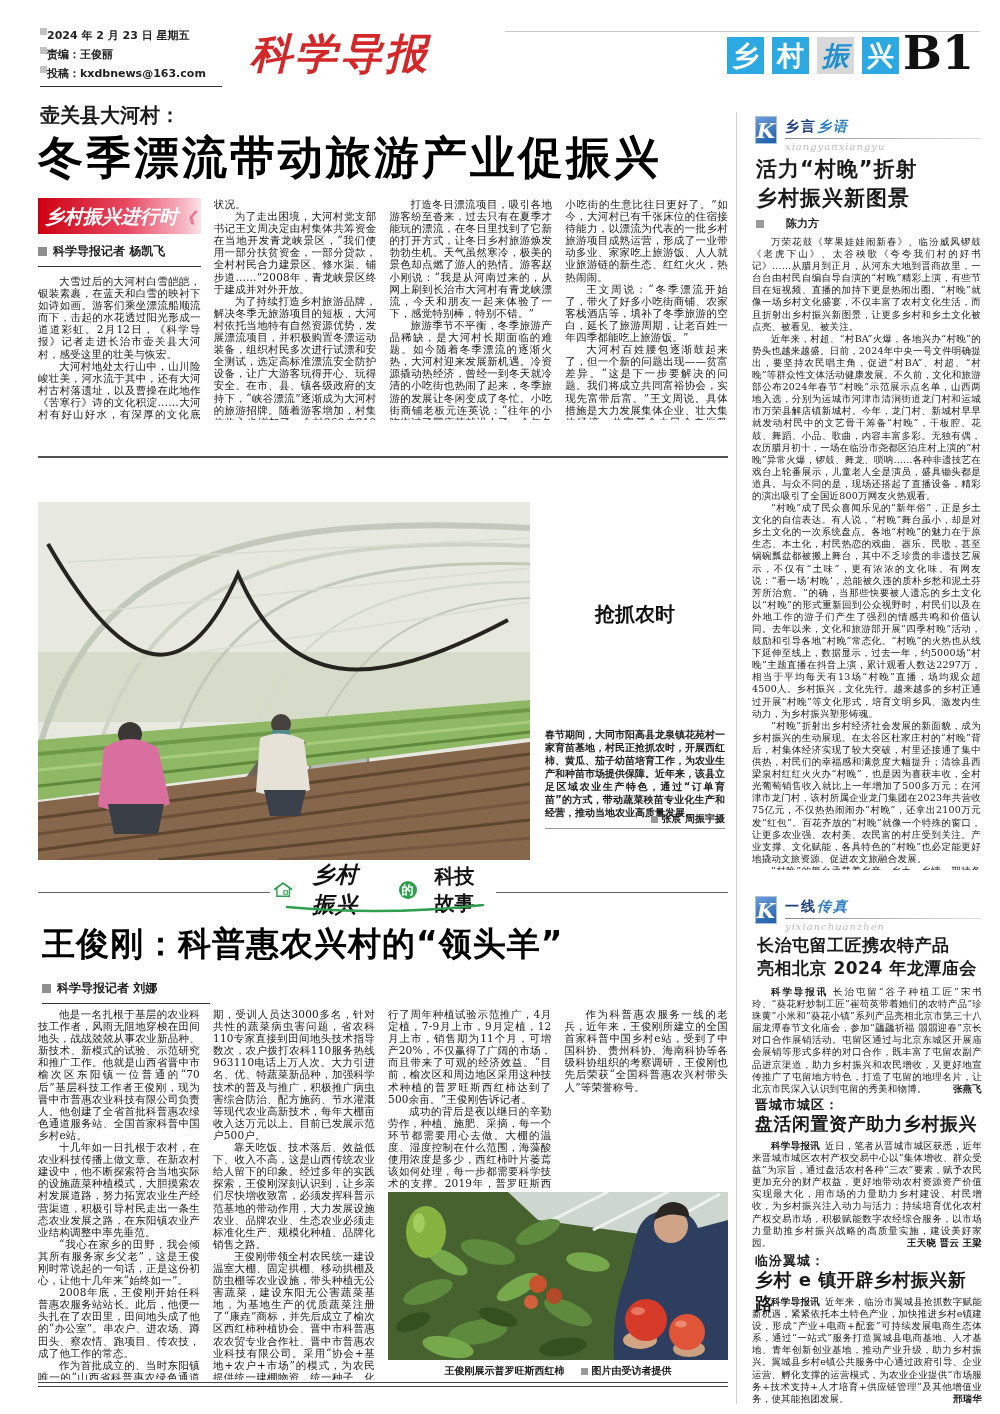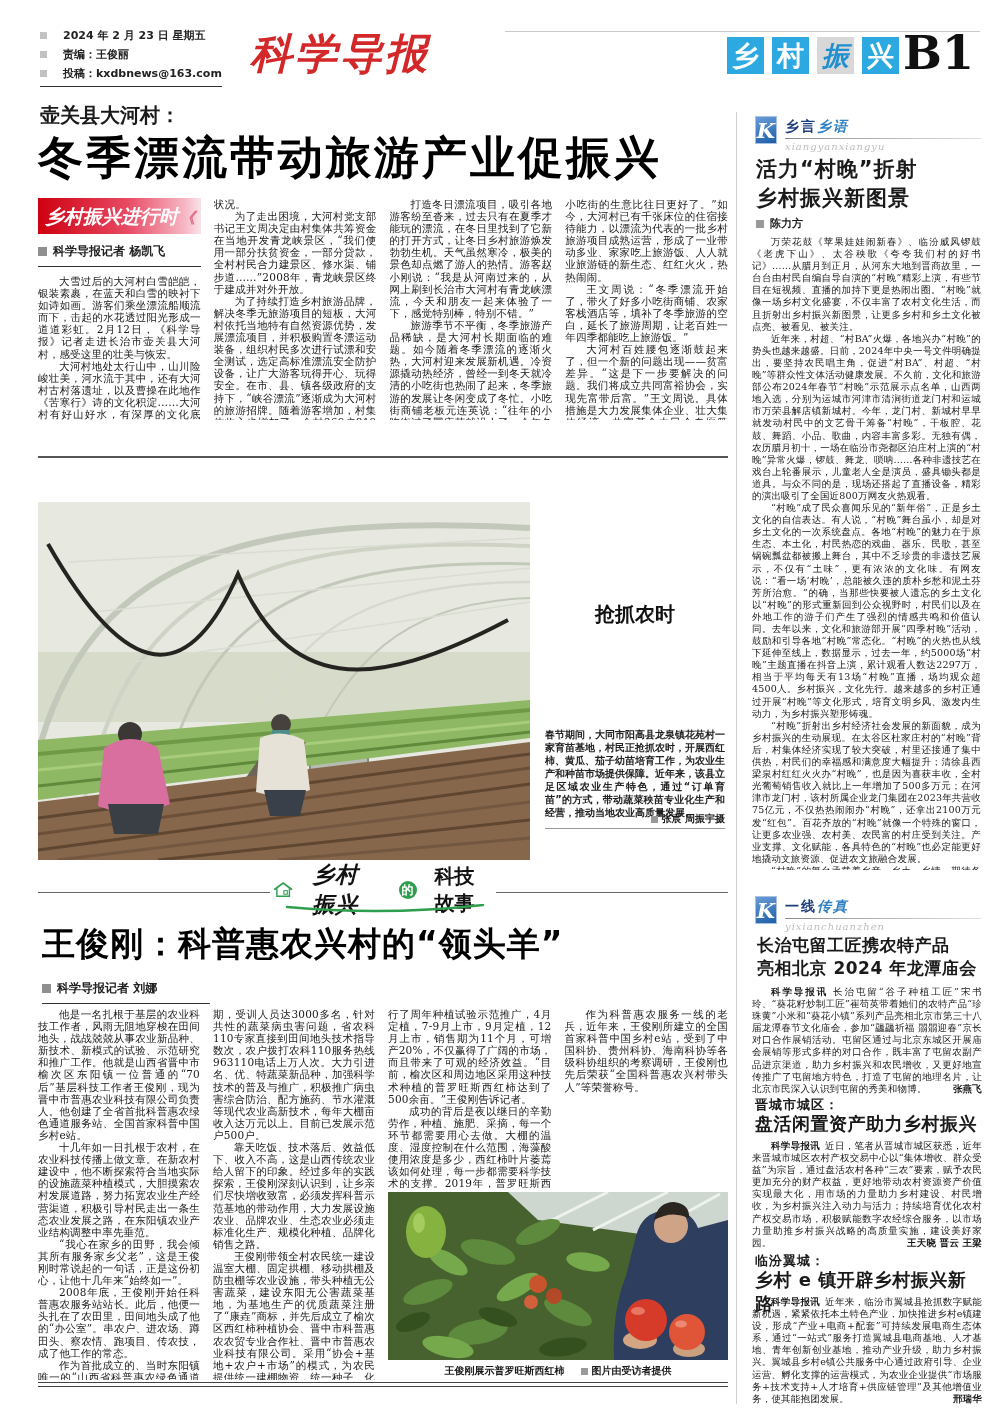--- a/index.html
+++ b/index.html
@@ -3,21 +3,21 @@
 <meta charset="utf-8">
 <style>
   * { margin:0; padding:0; box-sizing:border-box; }
   html,body { background:#f2f2f2; }
   .page { position:relative; width:1000px; height:1414px; margin:0 auto; background:#fff;
           font-family:"DejaVu Serif","Liberation Serif",serif; color:#1a1a1a; overflow:hidden; }
   .abs { position:absolute; }
 
   
   .mh-info { left:40px; top:28px; width:182px; border-bottom:1.5px solid #333; padding-bottom:5px; }
-  .mh-row { display:flex; align-items:center; gap:16px; margin-bottom:4px;
+  .mh-row { display:flex; gap:0; margin-bottom:4px;
             font-family:"DejaVu Sans",sans-serif; font-size:11px; font-weight:600; color:#222; }
   .sq { width:7px; height:7px; background:#c2c2c2; flex:0 0 auto; }
   .paper-name { left:250px; top:26px; font-size:42px; font-weight:bold; font-style:italic;
                 color:#d3282a; letter-spacing:3px; }
   .mh-line { left:505px; top:31px; width:475px; height:1px; background:#c9c9c9; }
   .sec-boxes { left:727px; top:37px; display:flex; gap:8px; }
   .sbox { width:37px; height:37px; background:#2ba9e0; color:#fff; font-size:27px; font-weight:bold;
           font-family:"DejaVu Sans",sans-serif; display:flex; align-items:center; justify-content:center; }
   .sbox.calli { background:#d8d8d8; color:#1f8fd0; font-style:italic; }
   .page-no { left:903px; top:26px; font-size:46px; font-weight:bold; color:#111; }
@@ -88,21 +88,21 @@
   .rc-head-txt { flex:1; }
   .rc-title-row { font-size:14px; letter-spacing:2px; line-height:15px; }
   .rc-t1 { color:#1d3f7a; font-weight:bold; }
   .rc-t2 { color:#2f7fc1; font-weight:bold; font-style:italic; }
   .rc-rule { height:1px; background:linear-gradient(90deg,#8a8a8a,#e0e0e0); margin:3px 0 2px; }
   .rc-pinyin { font-size:10px; font-style:italic; color:#bdbdbd; letter-spacing:1px; }
   .rtext p { font-size:9.5px; line-height:12.1px; text-align:justify; text-indent:2em;
              letter-spacing:.2px; color:#191919; }
   .lead-in { font-family:"DejaVu Sans",sans-serif; font-weight:bold; margin-right:5px; font-size:9.5px; }
   .sign { float:right; font-weight:600; }
-  .rc-byline { display:flex; align-items:center; gap:6px; font-family:"DejaVu Sans",sans-serif;
+  .rc-byline { display:flex; align-items:center; gap:22px; font-family:"DejaVu Sans",sans-serif;
                font-size:11px; font-weight:bold; }
   .rc-byline .sq { background:#9a9a9a; width:8px; height:8px; }
 
   .xy-head { left:755px; top:116px; width:226px; }
   .xy-h1 { left:756px; top:155px; width:226px; font-size:21px; font-weight:800; letter-spacing:1px;
            font-family:"DejaVu Sans",sans-serif; line-height:29px; }
   .xy-byline { left:756px; top:216px; }
   .xy-body { left:752px; top:236px; width:229px; height:634px; overflow:hidden; }
 
   .yx-head { left:755px; top:896px; width:226px; }

